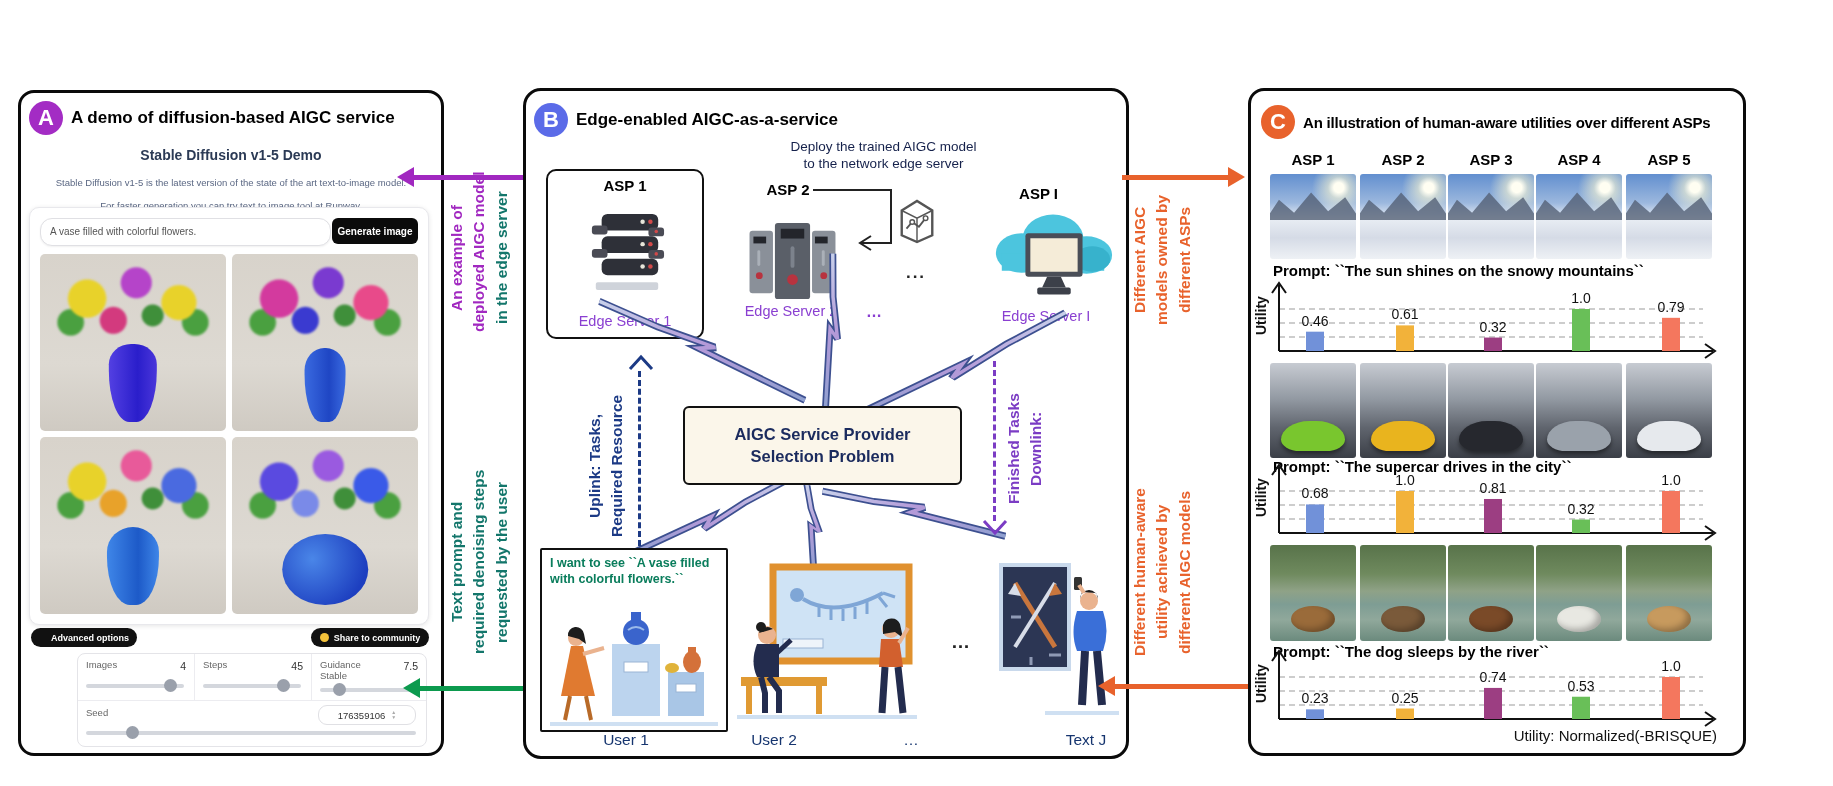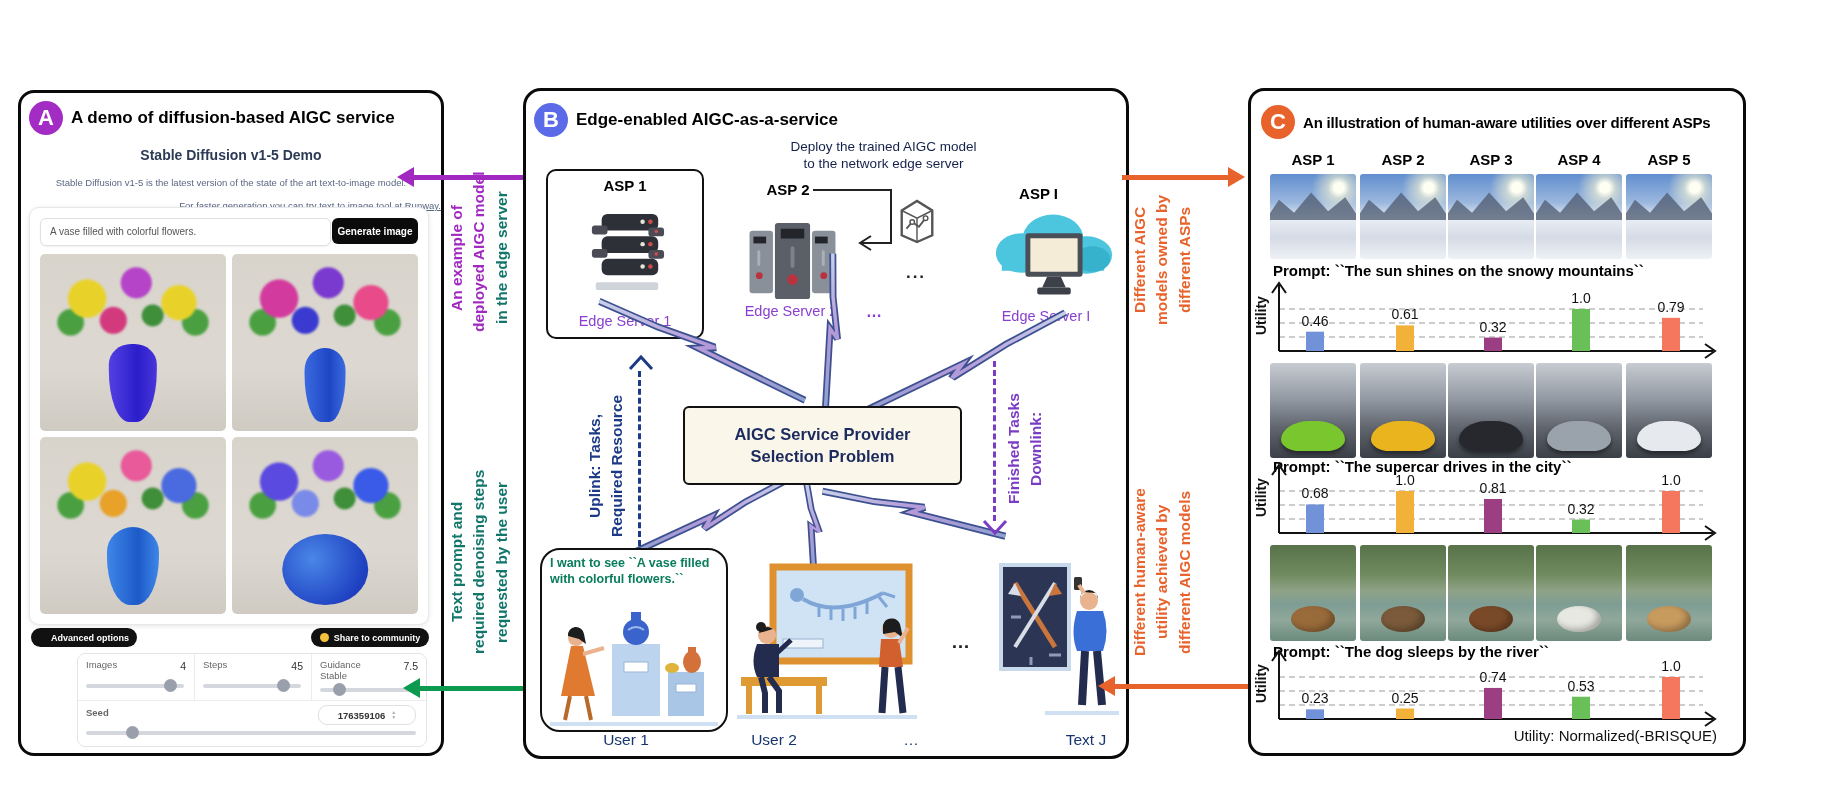--- a/index.html
+++ b/index.html
@@ -22,21 +22,21 @@
   .chev{position:absolute;overflow:visible;}
   
   .bolt{position:absolute;height:26px;transform-origin:0 50%;overflow:visible;}
   .bo{fill:none;stroke:#3d5090;stroke-width:7;}
   .bi{fill:none;stroke:url(#boltgrad);stroke-width:3.5;}
   
   .sd-head{position:absolute;left:0;width:100%;text-align:center;font-size:14px;font-weight:bold;color:#2b3a55;}
   .sd-sub{position:absolute;left:0;width:100%;text-align:center;font-size:9.5px;color:#5a6783;}
   .sd-sub .lnk{text-decoration:underline;}
   .demo-card{position:absolute;background:#fff;border:1px solid #e8e8ec;border-radius:10px;box-shadow:0 1px 5px rgba(0,0,0,.10);}
-  .pr-input{position:absolute;left:10px;top:10px;width:280px;height:26px;border:1px solid #e0e0e4;border-radius:6px;box-shadow:0 1px 2px rgba(0,0,0,.06);font-size:10px;color:#555;line-height:26px;padding-left:9px;background:#fff;}
+  .pr-input{position:absolute;left:10px;top:10px;width:280px;height:26px;border:1px solid #e0e0e4;border-radius:12px;box-shadow:0 1px 2px rgba(0,0,0,.06);font-size:10px;color:#555;line-height:26px;padding-left:9px;background:#fff;}
   .gen-btn{position:absolute;left:302px;top:10px;width:86px;height:26px;background:#0b0b0b;border-radius:6px;color:#fff;font-size:10px;font-weight:bold;display:flex;align-items:center;justify-content:center;}
   .vtile{position:absolute;width:186px;height:177px;border-radius:5px;overflow:hidden;background:linear-gradient(180deg,#d8d3cb 0%,#ddd9d2 62%,#cfcac2 100%);}
   .bloom{position:absolute;top:4%;left:6%;width:88%;height:56%;filter:blur(1px);
     background:
       radial-gradient(circle at 22% 38%, var(--f1) 0 13%, transparent 14%),
       radial-gradient(circle at 52% 22%, var(--f2) 0 13%, transparent 14%),
       radial-gradient(circle at 78% 42%, var(--f3) 0 12%, transparent 13%),
       radial-gradient(circle at 38% 60%, var(--f4) 0 11%, transparent 12%),
       radial-gradient(circle at 62% 55%, #3f8f3a 0 9%, transparent 10%),
       radial-gradient(circle at 12% 62%, #4aa040 0 8%, transparent 9%),
@@ -61,21 +61,21 @@
   .thumb{position:absolute;top:-5px;width:13px;height:13px;border-radius:50%;background:#9aa0ab;}
   .seedbox{position:absolute;right:10px;top:4px;width:96px;height:18px;border:1px solid #e0e0e4;border-radius:9px;font-size:9.5px;color:#333;display:flex;align-items:center;justify-content:center;gap:6px;}
   .stepper{font-size:5px;color:#aaa;line-height:1;}
   
   .aspbox{position:absolute;border:2.5px solid #111;border-radius:10px;background:#fff;}
   .asplabel{position:absolute;text-align:center;font-size:15px;font-weight:bold;color:#000;}
   .edgelabel{position:absolute;text-align:center;font-size:14.5px;color:#8a3fd1;}
   .cbox{position:absolute;background:#fbf6ea;border:2.5px solid #111;border-radius:6px;display:flex;flex-direction:column;align-items:center;justify-content:center;}
   .cbox div{font-size:16.5px;font-weight:bold;color:#1b2b5e;line-height:1.3;}
   .deploy-note{position:absolute;text-align:center;font-size:13.5px;color:#15214b;line-height:1.25;}
-  .userbox{position:absolute;border:2.5px solid #111;border-radius:20px;background:#fff;overflow:hidden;}
+  .userbox{position:absolute;border:2.5px solid #111;border-radius:2px;background:#fff;overflow:hidden;}
   .speech{position:absolute;left:8px;top:6px;right:6px;font-size:12.5px;font-weight:bold;color:#0a7d5c;line-height:1.25;}
   .ulabel{position:absolute;text-align:center;font-size:15.5px;color:#16356f;}
   .dots{position:absolute;font-weight:bold;color:#222;letter-spacing:2px;}
   
   .asp-h{position:absolute;top:60px;width:70px;text-align:center;font-size:15px;font-weight:600;color:#000;}
   .photo{position:absolute;border-radius:3px;overflow:hidden;}
   .r0{background:radial-gradient(circle at 80% 16%, #fffef2 0 5%, rgba(255,250,210,.55) 11%, rgba(255,250,210,0) 27%),linear-gradient(180deg,#628fcf 0%,#9cb8de 34%,#e9eef4 52%,#d5dbe6 75%,#eef1f5 100%);}
   .r0::after{content:"";position:absolute;left:-5%;top:20%;width:110%;height:34%;background:rgba(84,96,118,.8);clip-path:polygon(0 100%,14% 30%,30% 75%,48% 5%,66% 70%,84% 22%,100% 100%);}
   .r1{background:linear-gradient(180deg,#c7cbd2 0%,#9299a2 38%,#60656e 68%,#3b3f47 100%);}
   .r1 .blob{position:absolute;bottom:7%;left:13%;width:74%;height:32%;border-radius:45% 45% 30% 30%/62% 62% 38% 38%;background:var(--accent);box-shadow:0 3px 4px rgba(0,0,0,.45);}
@@ -102,21 +102,21 @@
 
 <div id="canvas">
 
   <div class="panel" style="left:18px;top:72px;width:420px;height:660px;">
     <div class="phead" style="left:8px;top:8px;">
       <div class="badge" style="background:#a32cc4;">A</div>
       <div class="ptitle">A demo of diffusion-based AIGC service</div>
     </div>
     <div class="sd-head" style="top:54px;">Stable Diffusion v1-5 Demo</div>
     <div class="sd-sub" style="top:84px;">Stable Diffusion v1-5 is the latest version of the state of the art text-to-image model.</div>
-    <div class="sd-sub" style="top:107px;text-align:right;"><span>For faster generation you can try </span><span class="lnk">text to image tool at Runway.</span></div>
+    <div class="sd-sub" style="top:107px;"><span>For faster generation you can try </span><span class="lnk">text to image tool at Runway.</span></div>
     <div class="demo-card" style="left:8px;top:114px;width:398px;height:416px;">
       <div class="pr-input">A vase filled with colorful flowers.</div>
       <div class="gen-btn">Generate image</div>
       <div class="vtile vt1" style="left:10px;top:46px;" title="bouquet of yellow and purple flowers in a blue vase">
           <div class="bloom"></div>
           <div class="vase-shape"></div>
         </div>
       <div class="vtile vt2" style="left:202px;top:46px;" title="pink and purple wildflowers in a dark blue vase">
           <div class="bloom"></div>
           <div class="vase-shape"></div>
@@ -158,21 +158,21 @@
       </div>
       <div class="ctl-col" style="left:234px;width:114px;">
         <div class="ctl-top">
             <span class="ctl-label" style="width:52px;">Guidance Stable</span>
             <span class="ctl-value">7.5</span>
           </div>
         <div class="track" style="left:8px;right:10px;top:34px;">
             <div class="thumb" style="left:14%;"></div>
           </div>
       </div>
-      <div class="abs" style="left:0;top:46px;width:348px;height:46px;border-top:1px solid #ececf0;font-weight:bold;">
+      <div class="abs" style="left:0;top:46px;width:348px;height:46px;border-top:1px solid #ececf0;">
         <span class="ctl-label abs" style="left:8px;top:7px;">Seed</span>
         <span class="seedbox">
             <span>176359106</span>
             <span class="stepper">▲<br>▼</span>
           </span>
         <div class="track" style="left:8px;right:10px;top:30px;">
             <div class="thumb" style="left:12%;"></div>
           </div>
       </div>
     </div>

